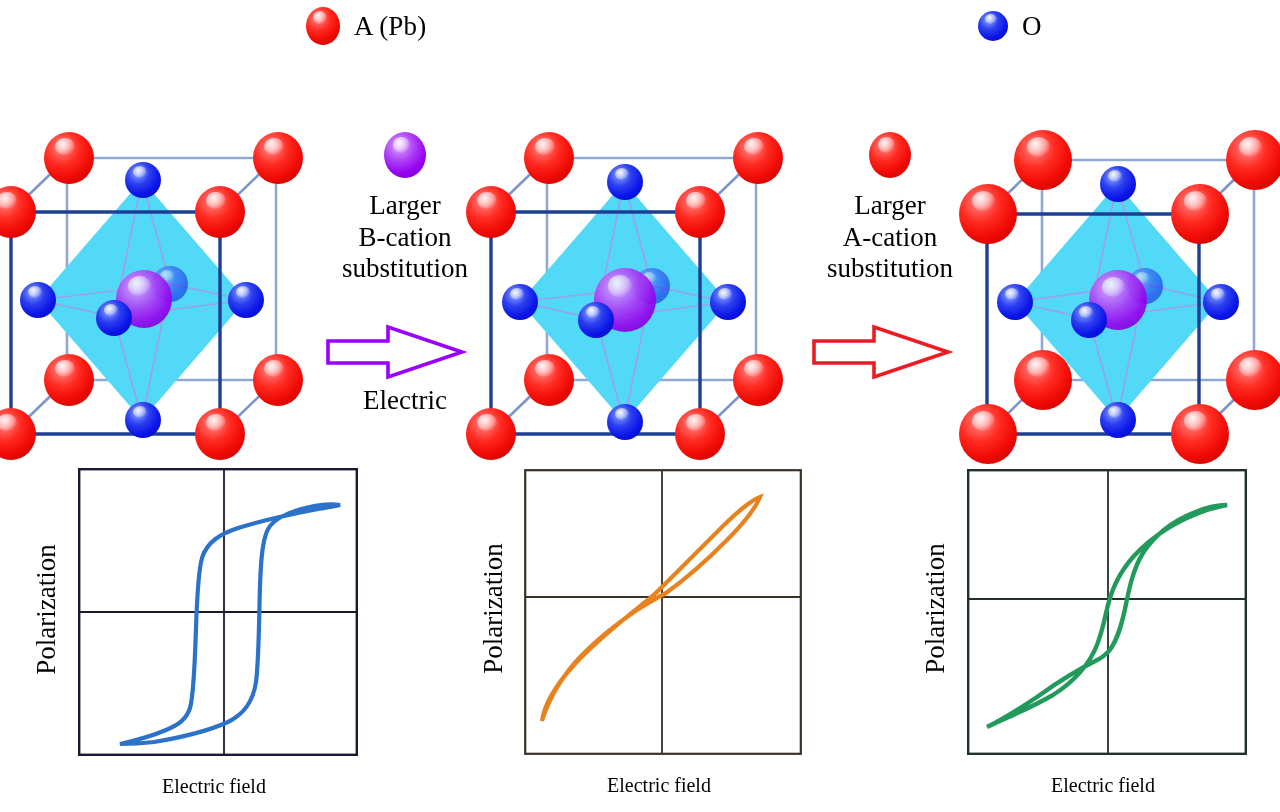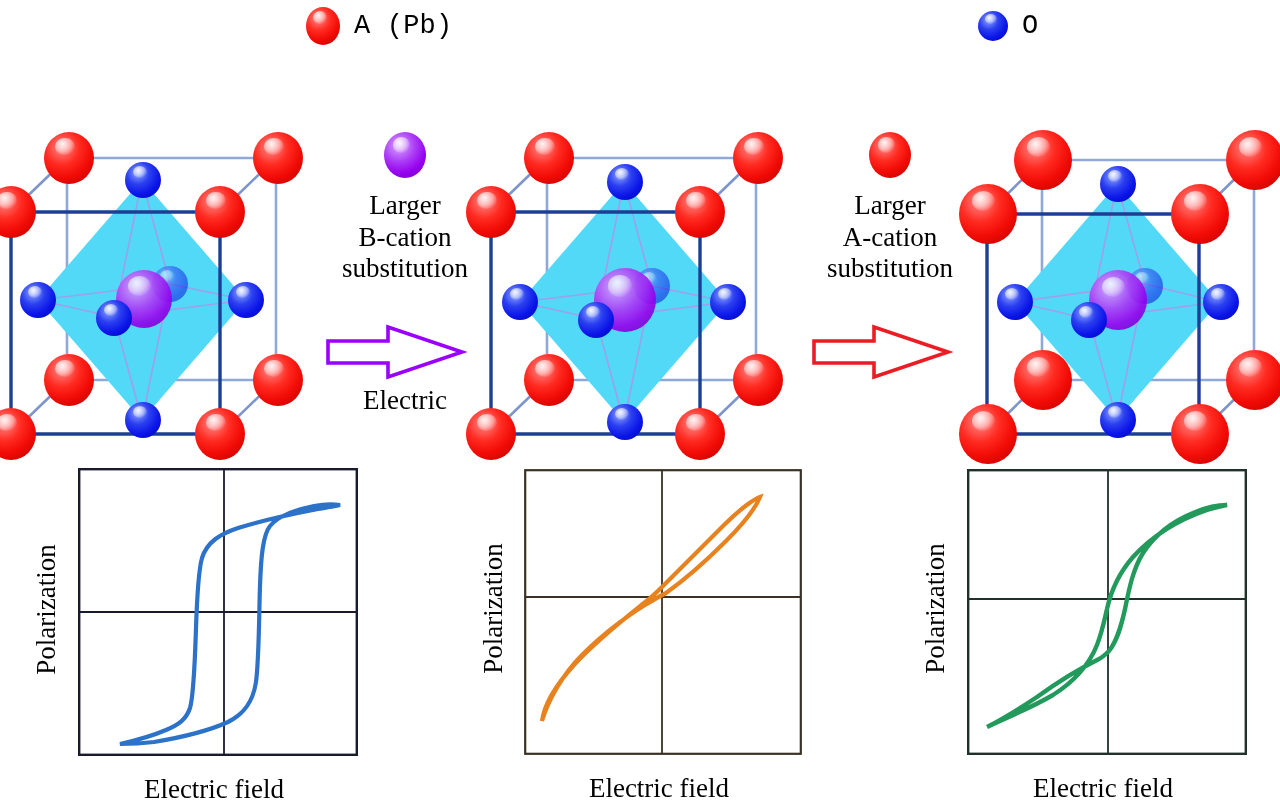--- a/index.html
+++ b/index.html
@@ -11,21 +11,21 @@
     width: 1280px; height: 812px;
     position: relative;
     overflow: hidden;
     font-family: "Liberation Serif", "DejaVu Serif", serif;
     color: #000000;
   }
   .fig { position: absolute; left: 0; top: 0; width: 1280px; height: 812px; }
 
   
   .legend {
-    position: absolute; left: 0; top: 0; width: 1133px; height: 52px; font-family: Liberation Mono, monospace;
+    position: absolute; left: 0; top: 0; width: 1133px; height: 52px;
   }
   .legend-item {
     position: absolute; top: 0; height: 52px;
     display: flex; align-items: center; gap: 14px;
   }
   .legend-item .lbl {
     font-size: 27px; line-height: 1;
     white-space: nowrap;
     letter-spacing: 0.2px;
   }
@@ -72,21 +72,21 @@
   .plot { position: absolute; }
   .ylab {
     position: absolute;
     font-size: 27px; line-height: 1;
     transform: rotate(-90deg);
     transform-origin: 50% 50%;
     white-space: nowrap;
   }
   .xlab {
     position: absolute;
-    font-size: 27px; line-height: 1;
+    font-size: 20px; line-height: 1;
     white-space: nowrap; text-align: center;
   }
   svg { display: block; overflow: visible; }
 </style>
 </head>
 <body>
 
 <div class="fig">
 
   <div class="legend">

